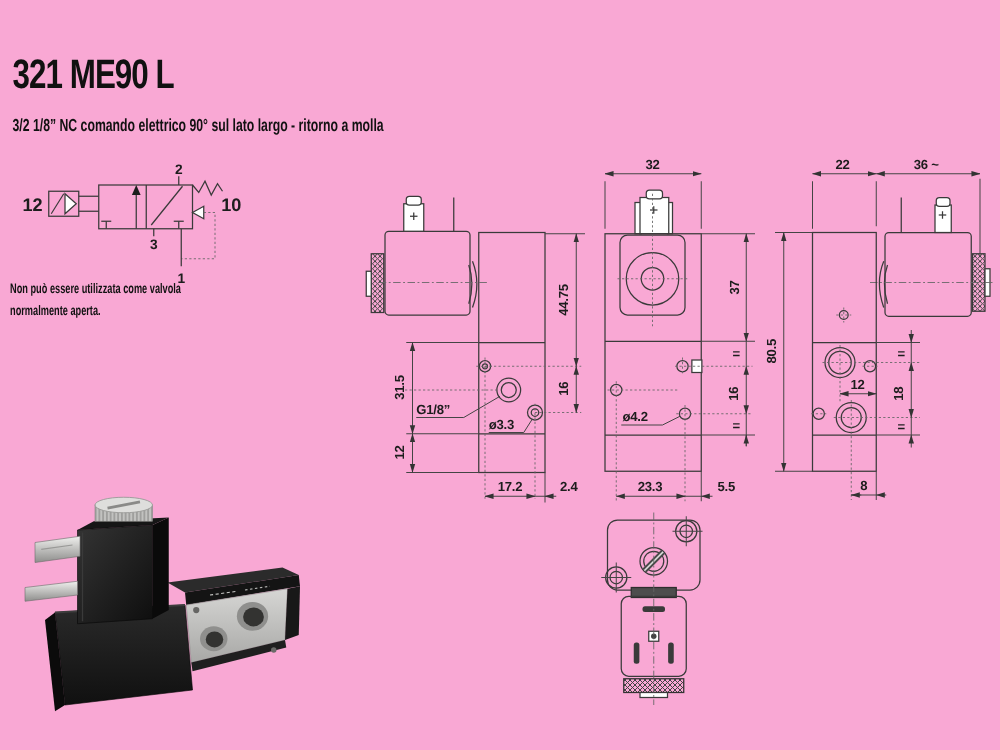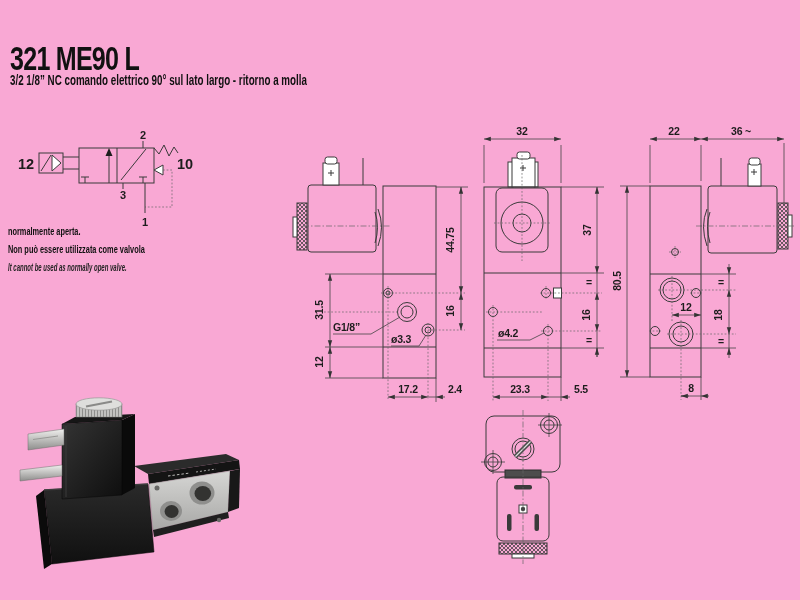--- a/index.html
+++ b/index.html
@@ -23,28 +23,27 @@
   .ps{font:bold 11px "Liberation Sans",sans-serif;fill:#1d1d1d;}
 </style>
 </head>
 <body>
 
 <div class="page">
 
   <div class="abs" style="left:10px;top:40px;">
     <span class="cond title">321 ME90 L</span>
   </div>
-  <div class="abs" style="left:10px;top:71px;">
+  <div class="abs" style="left:10px;top:92px;">
     <span class="cond sub-it">3/2 1/8” NC comando elettrico 90° sul lato largo - ritorno a molla</span>
   </div>
 
   <div class="abs" style="left:8px;top:221px;">
+    <div><span class="cond note-it">Non può essere utilizzata come valvola</span></div>
     <div><span class="cond note-it">normalmente aperta.</span></div>
-    <div><span class="cond note-it">Non può essere utilizzata come valvola</span></div>
-    <div><span class="cond note-en">It cannot be used as normally open valve.</span></div>
   </div>
 
   <svg style="left:15px;top:133px;" width="175" height="105" viewBox="0 0 175 105">
     <text class="pt" x="3" y="36">12</text>
     <g>
       <rect class="ln" x="24" y="20" width="24" height="20"></rect>
       <line class="ln" x1="26" y1="38" x2="36" y2="22"></line>
       <path class="lnf" d="M37,22 L46,30 L37,38 Z"></path>
       <line class="ln" x1="48" y1="24" x2="64" y2="24"></line>
       <line class="ln" x1="48" y1="36" x2="64" y2="36"></line>

